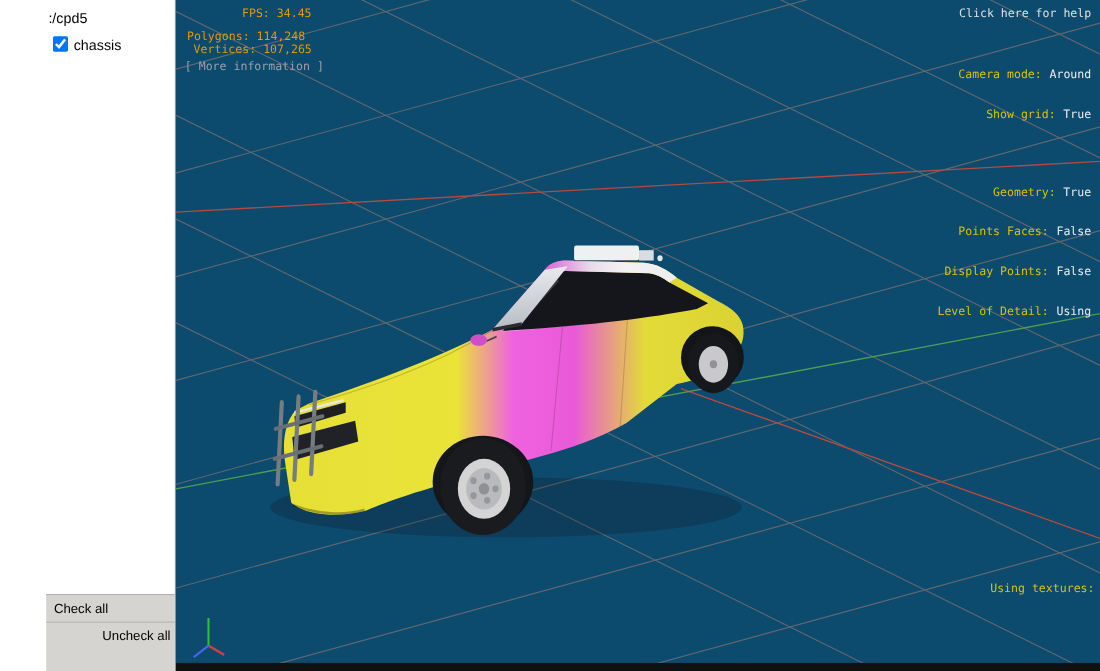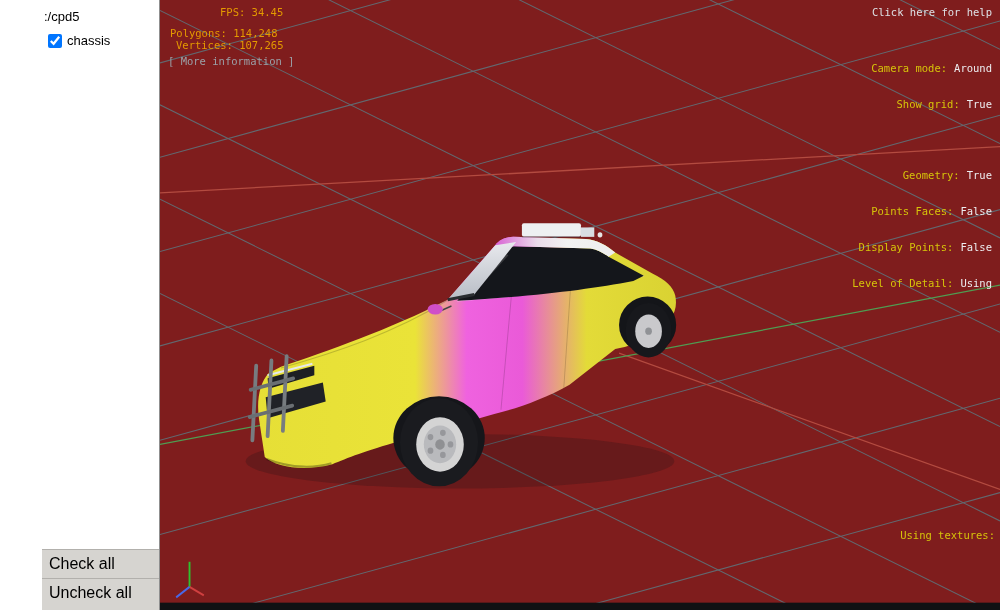--- a/index.html
+++ b/index.html
@@ -32,34 +32,34 @@
   .main { flex:1; display:flex; min-height:0;padding-left:42px; }
 
   
   .sidebar {
     width:118px; flex:0 0 118px; background:#ffffff;
     border-right:1px solid #8f8f8f;
     display:flex; flex-direction:column;
   }
   .sidebar-path { font-size:13px; color:#000; padding:9px 2px 6px 2px; }
   .model-row {
-    display:flex; align-items:center; font-size:13px; color:#000;
+    display:flex; font-size:13px; color:#000;
     padding:3px 2px 3px 6px; gap:5px;
   }
   .model-row input { width:14px; height:14px; margin:0; }
   .sidebar-bottom { margin-top:auto; }
   .sidebar-btn {
     background:#d6d4d0; border-top:1px solid #b2b0ac;
-    font-size:16px; color:#000; padding:5px 4px 5px 7px;
-  }
-  .sidebar-btn.tall { height:32px; }
+    font-size:12px; color:#000; padding:5px 4px 5px 7px;
+  }
+  .sidebar-btn.tall { height:45px;text-align:right; }
 
   
   .viewport {
-    flex:1; position:relative; background:#7f1d1d; overflow:hidden;
+    flex:1; position:relative; background:#0c4a6e; overflow:hidden;
     font-family:"DejaVu Sans Mono","Liberation Mono",monospace;
   }
   .scene { position:absolute; left:0; top:0; width:100%; height:100%; }
 
   .ov { position:absolute; font-size:10.5px; line-height:12px; white-space:pre; }
   .c-orange { color:#e49a00; }
   .c-yellow { color:#d6c40a; }
   .c-white  { color:#ededf0; }
   .c-gray   { color:#9ba1a8; }
   .c-green  { color:#3fbf3f; }

